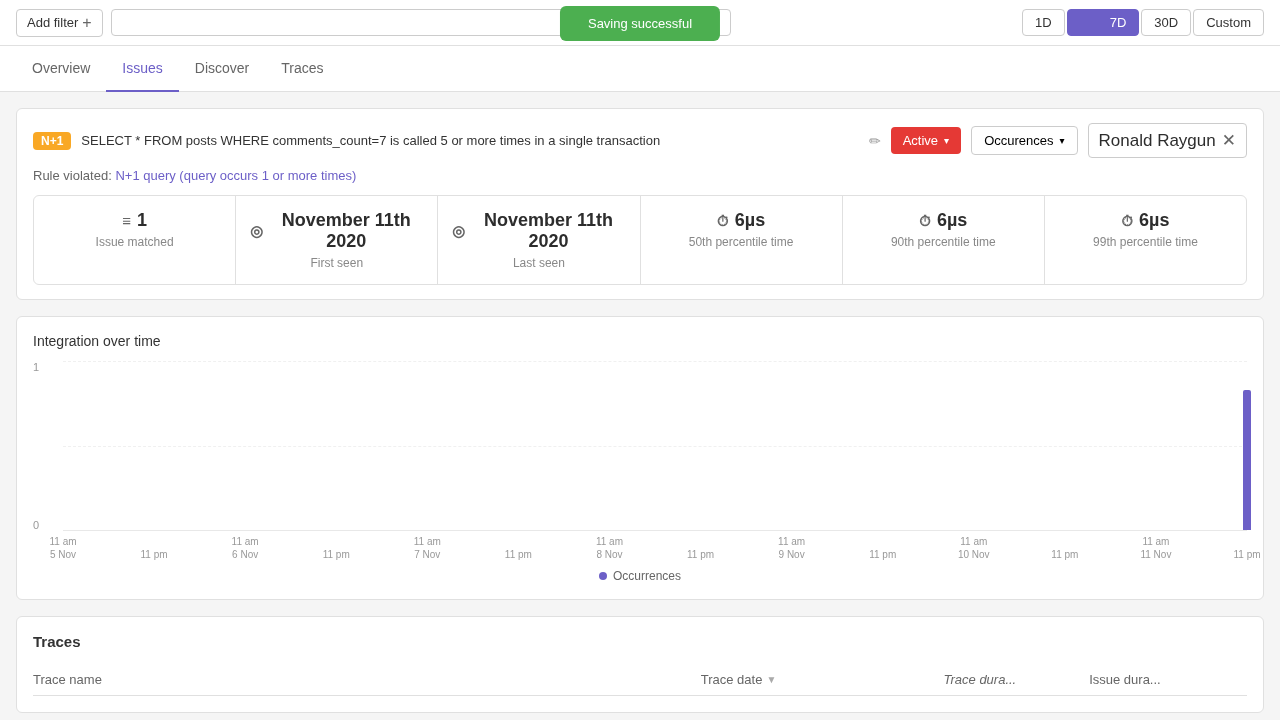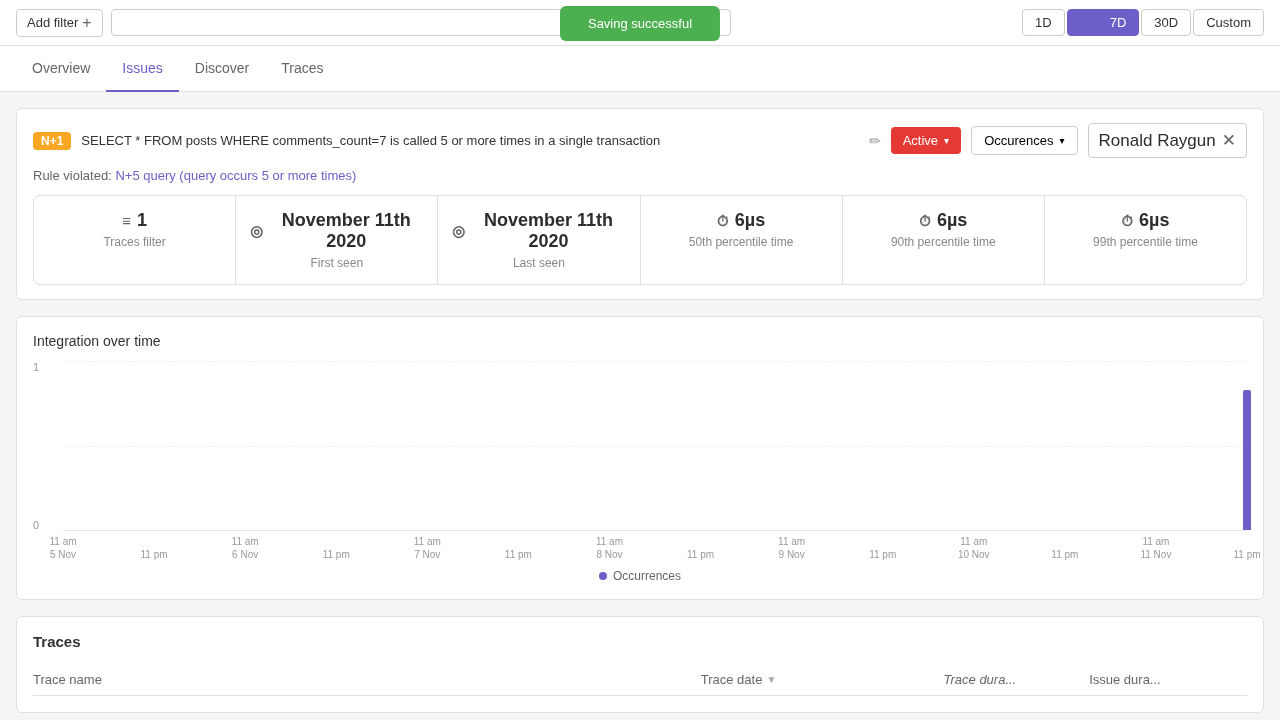--- a/index.html
+++ b/index.html
@@ -165,30 +165,30 @@
         <span>Occurences</span>
         <span class="chevron">▾</span>
       </button>
       <div class="assignee-tag">
         <span>Ronald Raygun</span>
         <span class="close">✕</span>
       </div>
     </div>
     <div class="rule-violated">
       <span>Rule violated:</span>
-      <a class="rule-link">N+5 query (query occurs 5 or more times)</a>
+      <a class="rule-link">N+1 query (query occurs 1 or more times)</a>
     </div>
 
     <div class="stats-row">
       <div class="stat-cell">
         <div class="stat-value">
           <span class="stat-icon">≡</span>
           <span>1</span>
         </div>
-        <div class="stat-label">Traces filter</div>
+        <div class="stat-label">Issue matched</div>
       </div>
       <div class="stat-cell">
         <div class="stat-value">
           <span class="stat-icon">◎</span>
           <span>November 11th 2020</span>
         </div>
         <div class="stat-label">First seen</div>
       </div>
       <div class="stat-cell">
         <div class="stat-value">

